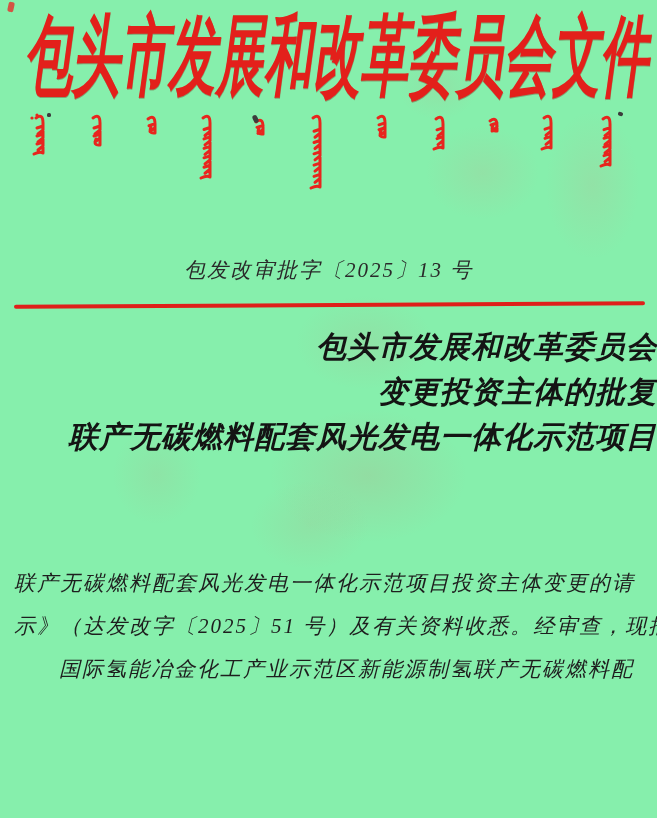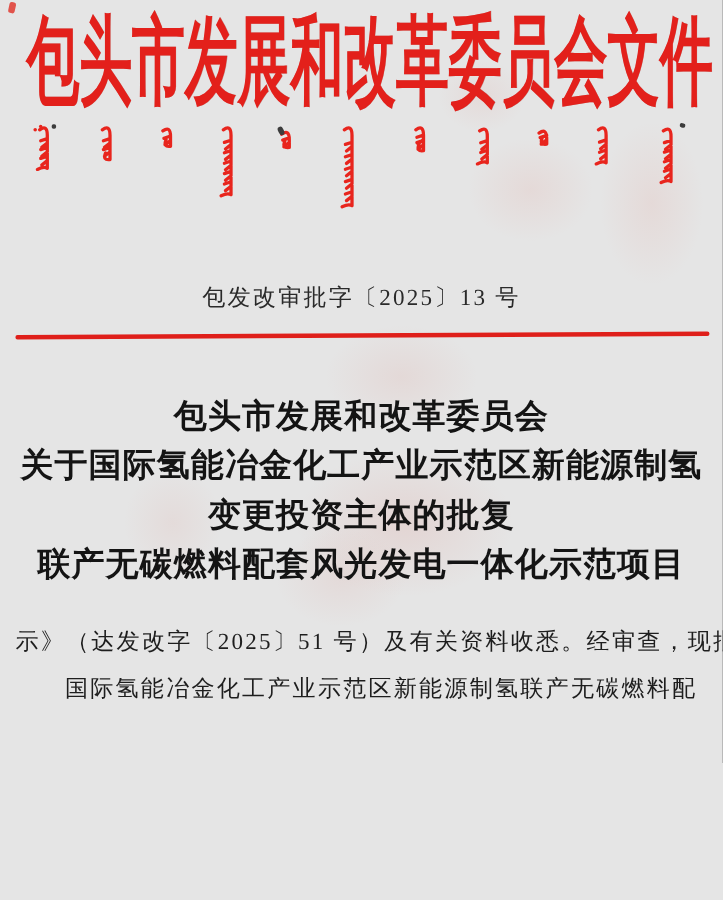--- a/index.html
+++ b/index.html
@@ -1,22 +1,23 @@
 <!DOCTYPE html>
 <html><head>
 <meta charset="utf-8">
 <style>
   html,body { margin:0; padding:0; background:#888; }
   .page {
     position:relative;
     width:657px; height:818px;
     margin:0 auto;
-    background:#e5e5e5;
+    background:#86efac;
     overflow:hidden;
     font-family:"Liberation Serif","DejaVu Serif",serif;
+    font-style:italic;
   }
   
   .blob { position:absolute; pointer-events:none; border-radius:50%; }
   .b1 { left:268px; top:408px; width:200px; height:135px;
         background:radial-gradient(ellipse at center, rgba(214,118,106,0.15), rgba(214,118,106,0) 70%); }
   .b2 { left:295px; top:295px; width:140px; height:95px;
         background:radial-gradient(ellipse at center, rgba(214,118,106,0.11), rgba(214,118,106,0) 70%); }
   .b3 { left:398px; top:55px; width:80px; height:65px;
         background:radial-gradient(ellipse at center, rgba(220,130,118,0.11), rgba(220,130,118,0) 70%); }
   .b4 { left:545px; top:110px; width:95px; height:150px;
@@ -49,22 +50,22 @@
   .docnum {
     position:absolute; left:0; top:256px; width:657px;
     text-align:center; font-size:21px; letter-spacing:2px;
     color:#2a2a2a; white-space:nowrap;
   }
   .redline {
     position:absolute; left:14px; top:303px; width:631px; height:4px;
     background:#df1f1a; transform:rotate(-0.3deg); border-radius:2px;
   }
   .title-block {
-    position:absolute; left:0; top:356px; width:657px;
-    text-align:center; color:#141414; font-weight:bold;
+    position:absolute; left:0; top:324px; width:657px;
+    text-align:right; color:#141414; font-weight:bold;
     font-size:30px; line-height:45px; letter-spacing:1px;
   }
   .title-block div { white-space:nowrap; }
 
   .body-block {
     position:absolute; left:14px; top:562px; width:632px;
     color:#1e1e1e; font-size:21px; line-height:43px; letter-spacing:2px;
   }
   .body-block div { white-space:nowrap; }
   .indent { padding-left:45px; }
@@ -105,23 +106,23 @@
   <div class="ink-mark m1"></div>
   <div class="ink-mark m2"></div>
   <div class="ink-mark m3"></div>
 
   <div class="docnum">包发改审批字〔2025〕13 号</div>
 
   <div class="redline"></div>
 
   <div class="title-block">
     <div>包头市发展和改革委员会</div>
-    <div>关于国际氢能冶金化工产业示范区新能源制氢</div>
     <div>变更投资主体的批复</div>
     <div>联产无碳燃料配套风光发电一体化示范项目</div>
   </div>
 
   <div class="body-block">
+    <div>联产无碳燃料配套风光发电一体化示范项目投资主体变更的请</div>
     <div>示》（达发改字〔2025〕51 号）及有关资料收悉。经审查，现批</div>
     <div class="indent">国际氢能冶金化工产业示范区新能源制氢联产无碳燃料配</div>
   </div>
 
 </div>
 
 </body></html>

